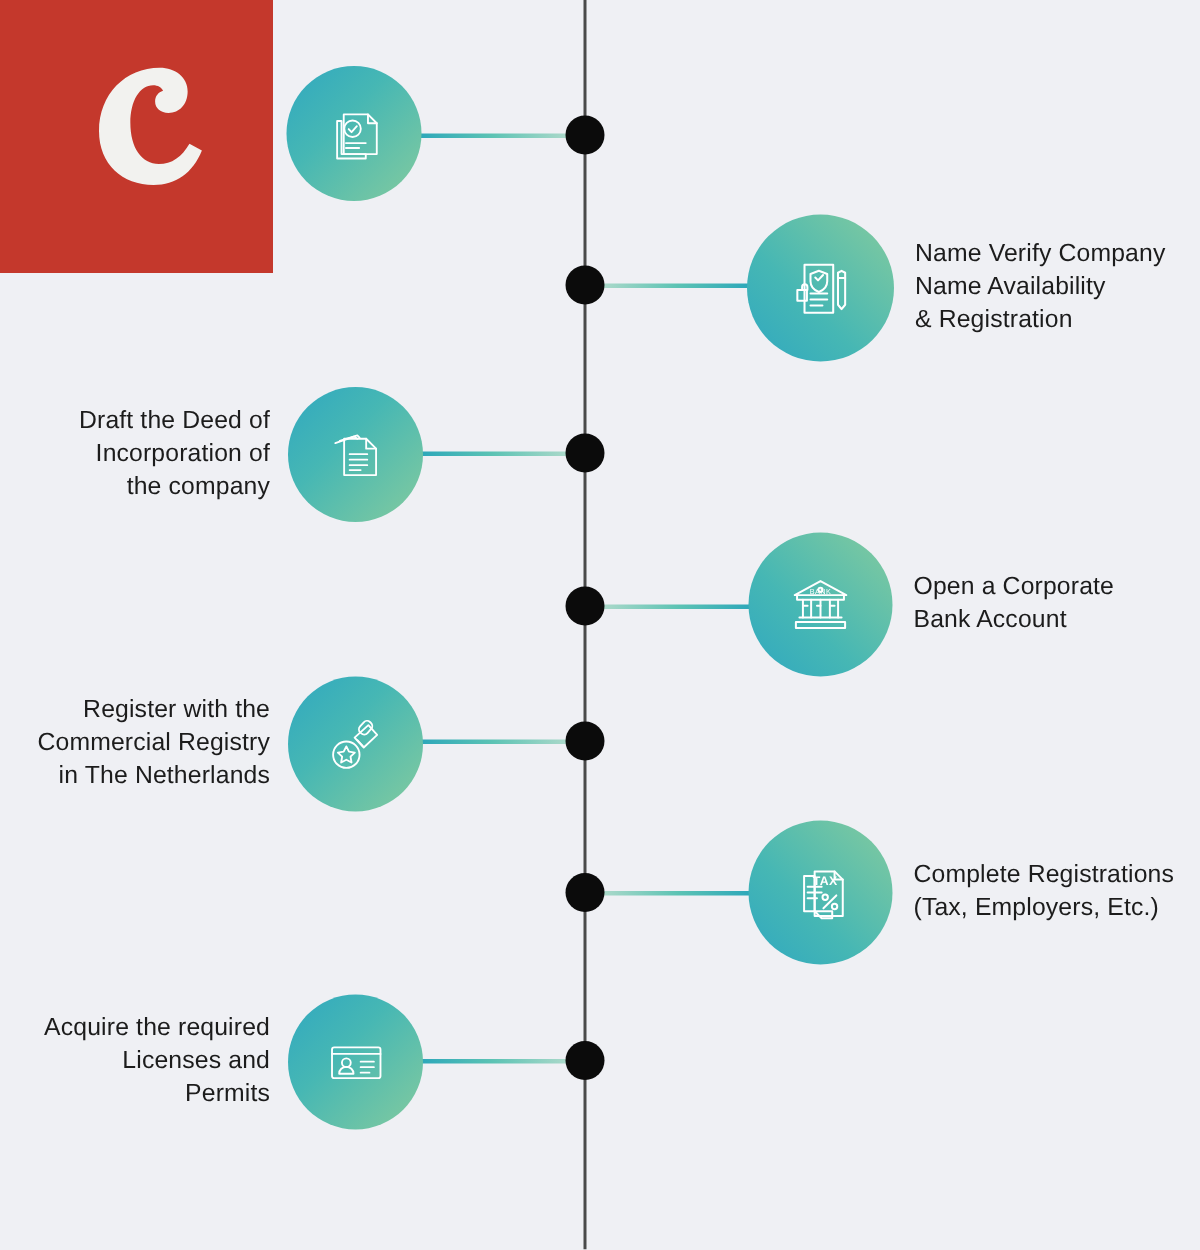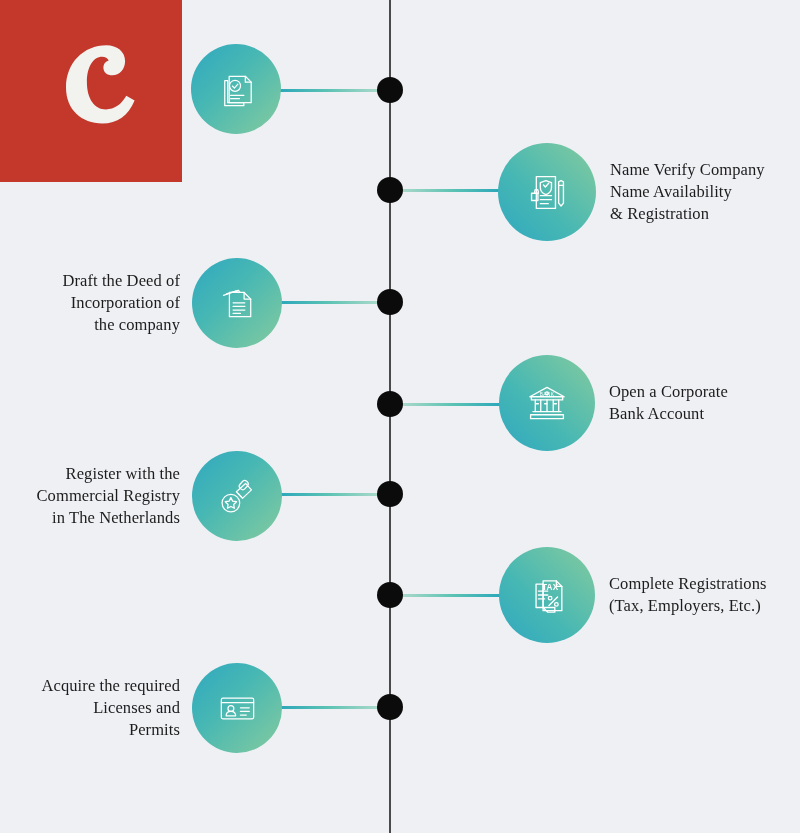--- a/index.html
+++ b/index.html
@@ -14,21 +14,20 @@
     overflow: hidden;
     position: relative;
   }
 
   #infographic {
     position: absolute;
     left: 0;
     top: 0;
     width: 792px;
     height: 833px;
-    font-family: Liberation Serif, serif;
   }
 
   
   .logo-tile {
     position: absolute;
     left: 0;
     top: 0;
     width: 182px;
     height: 182px;
     background: #c4382c;

